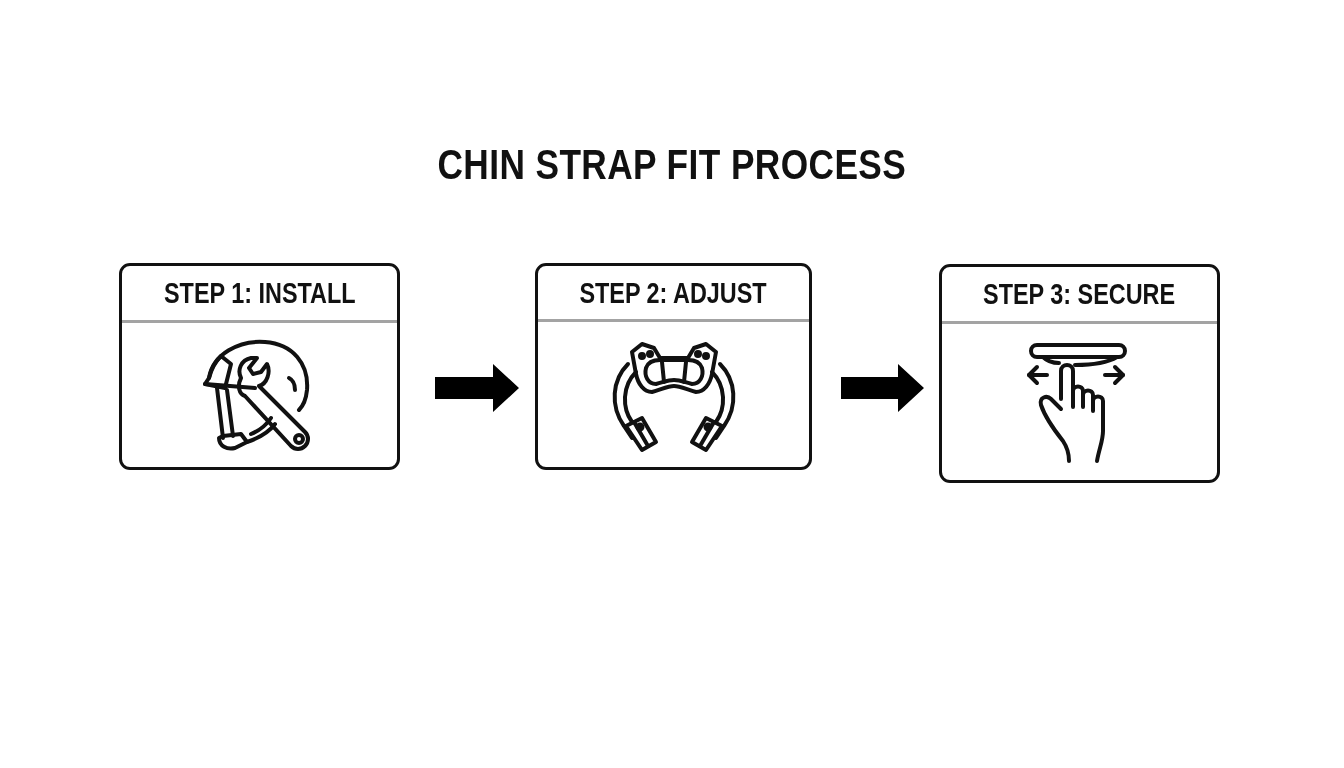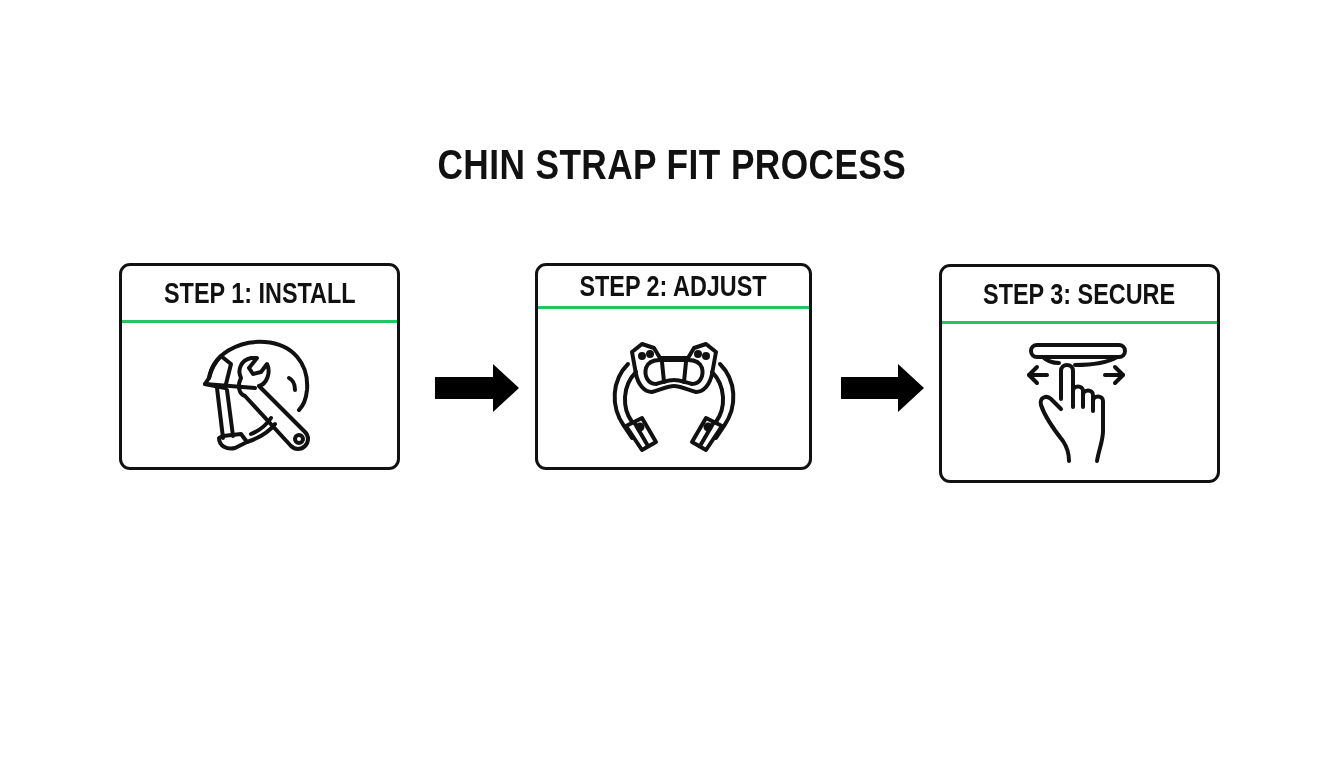--- a/index.html
+++ b/index.html
@@ -37,21 +37,21 @@
       border-radius: 11px;
       background: #ffffff;
       overflow: hidden;
     }
     .step-header {
       position: absolute;
       left: 0;
       right: 0;
       top: 0;
       box-sizing: border-box;
-      border-bottom: 3px solid #22c55e;
+      border-bottom: 3px solid #a3a3a3;
       display: flex;
       align-items: center;
       justify-content: center;
     }
     .step-label {
       font-family: "Liberation Sans", sans-serif;
       font-weight: bold;
       font-size: 30px;
       color: #111111;
       white-space: nowrap;
@@ -110,21 +110,21 @@
   </div>
 </div>
 
 <div class="arrow" style="left:435px; top:364px; width:84px; height:48px;">
   <svg width="84" height="48" viewBox="0 0 84 48">
     <polygon points="0,13 58,13 58,0 84,24 58,48 58,35 0,35" fill="#000"></polygon>
   </svg>
 </div>
 
 <div class="step-card" style="left:535px; top:263px; width:277px; height:207px;">
-  <div class="step-header" style="height:43px;text-align:right;">
+  <div class="step-header" style="height:56px;text-align:right;">
     <span class="step-label">STEP 2: ADJUST</span>
   </div>
   <div class="step-icon" style="top:60px; bottom:0;">
     <svg width="140" height="125" viewBox="0 0 140 125" fill="none" stroke="#111" stroke-width="4" stroke-linecap="round" stroke-linejoin="round">
 
       <path d="M24 30 C8 46 6 72 20 92 L28 104"></path>
       <path d="M116 30 C132 46 134 72 120 92 L112 104"></path>
       <path d="M32 38 C18 52 18 74 28 88"></path>
       <path d="M108 38 C122 52 122 74 112 88"></path>
 

